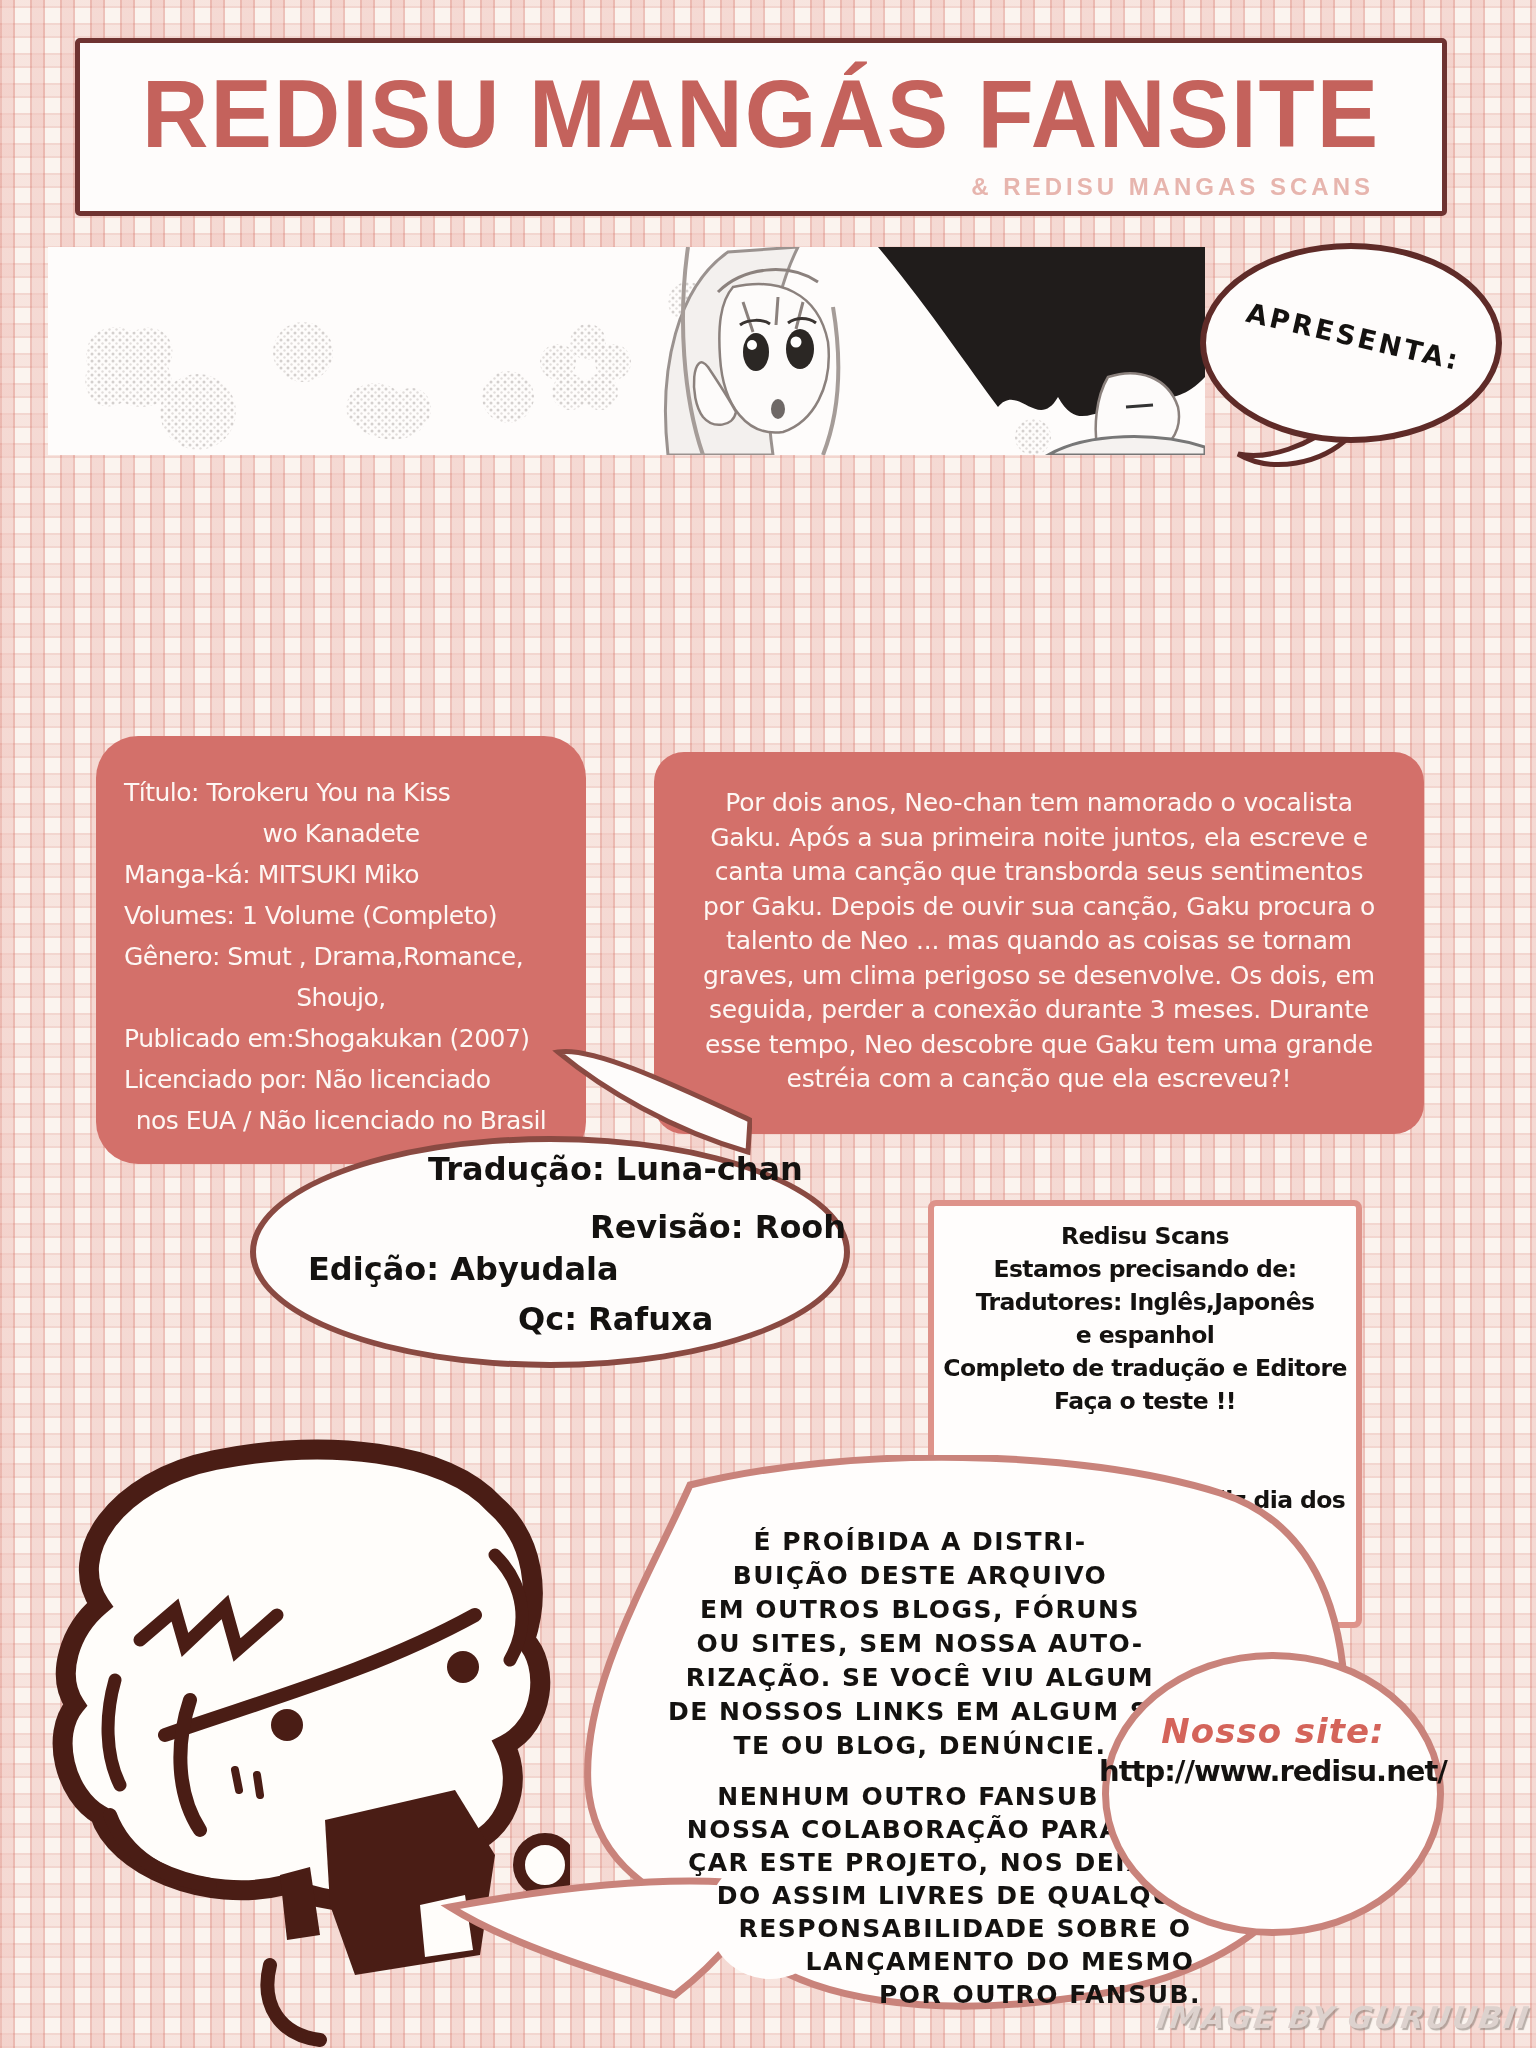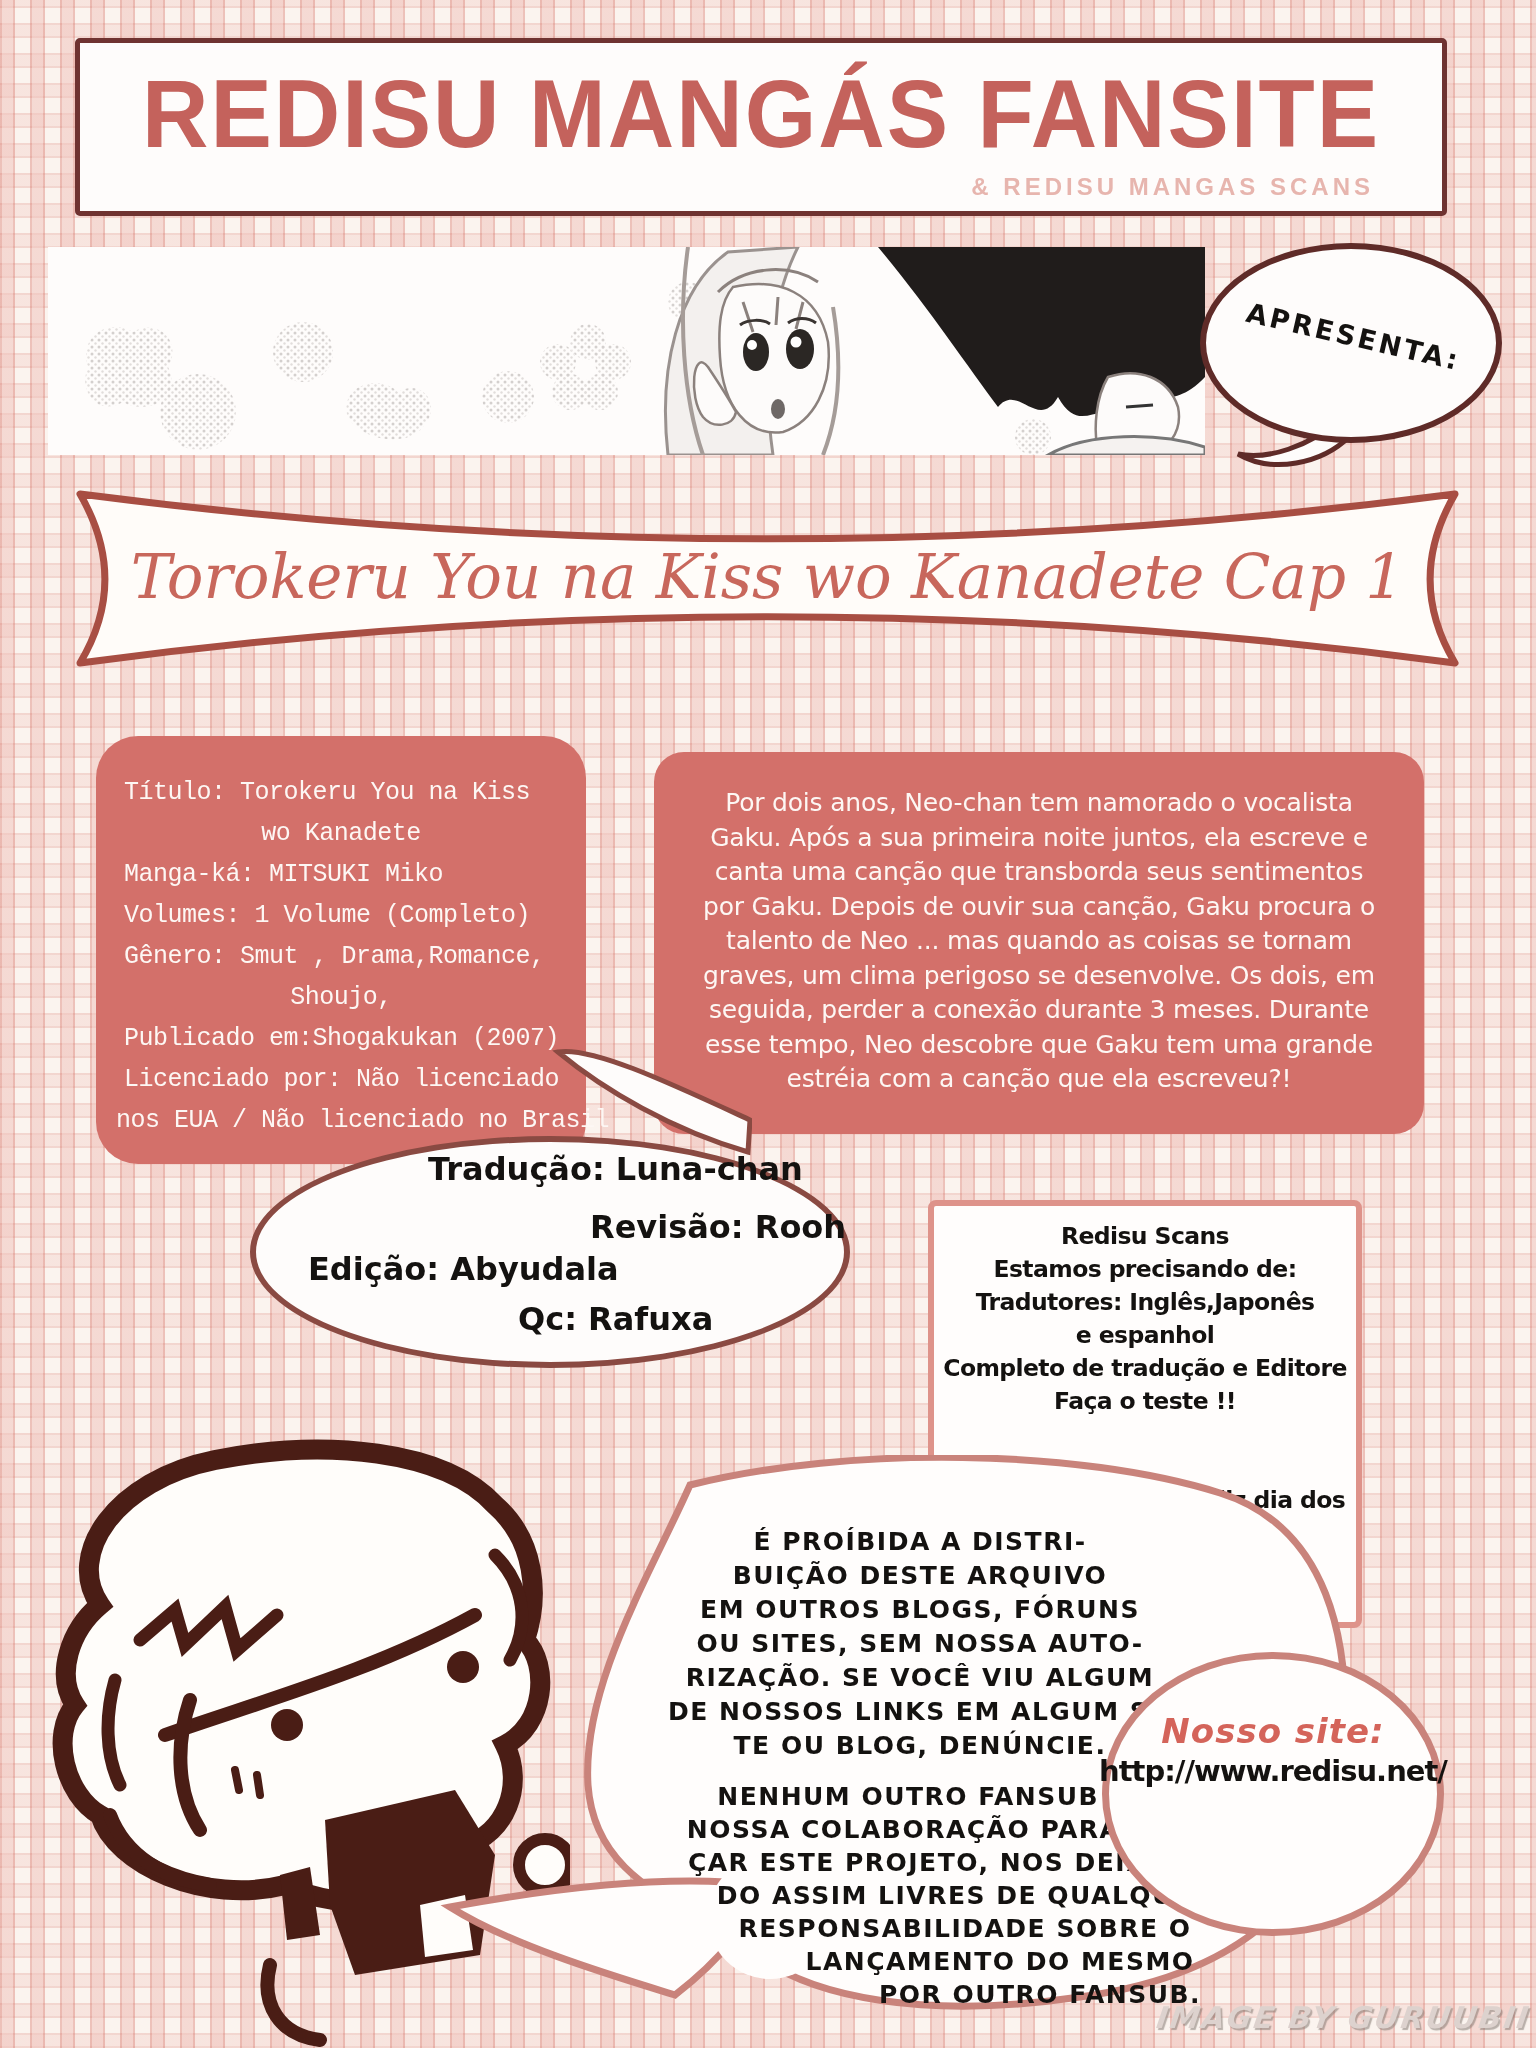--- a/index.html
+++ b/index.html
@@ -63,21 +63,21 @@
     position:absolute;left:0;right:0;top:0;bottom:0;
     display:flex;align-items:center;justify-content:center;
     font-family:"DejaVu Serif",serif;font-style:italic;
     font-size:61px;color:#c8675c;white-space:nowrap;padding-bottom:4px;
   }
 
   
   .info-box{
     left:96px;top:736px;width:490px;height:428px;
     background:#d3706a;border-radius:42px;box-sizing:border-box;
-    padding:36px 20px 0 20px;color:#fdf7f4;font-family:Liberation Mono, monospace;
+    padding:36px 20px 0 20px;color:#fdf7f4;
   }
   .info-line{
     font-size:25px;letter-spacing:-0.5px;line-height:41px;
     white-space:nowrap;text-align:left;padding-left:8px;
   }
   .info-line.align-center{text-align:center;padding-left:0;}
 
   .synopsis-box{
     left:654px;top:752px;width:770px;height:382px;
     background:#d3706a;border-radius:30px;box-sizing:border-box;
@@ -221,26 +221,20 @@
     </svg>
   </div>
 
   <svg class="abs presents-tail" viewBox="0 0 120 72">
     <path d="M115 8 C75 40 35 52 6 46 C40 66 90 56 118 28 Z" fill="#fefcfb" stroke="#5f2b28" stroke-width="5"></path>
   </svg>
   <div class="abs presents-bubble">
     <div class="presents-label">APRESENTA:</div>
   </div>
 
-  <div class="abs title-ribbon">
-    <svg width="1395" height="185" viewBox="0 0 1395 185">
-      <path d="M10 8 C470 68 925 68 1385 8 C1352 65 1352 122 1385 177 C925 115 470 115 10 177 C43 122 43 65 10 8 Z" fill="#fffcf9" stroke="#a84e43" stroke-width="7" stroke-linejoin="round"></path>
-    </svg>
-    <div class="ribbon-title">Torokeru You na Kiss wo Kanadete Cap 1</div>
-  </div>
 
   <div class="abs info-box">
     <div>
         <div class="info-line align-left">Título: Torokeru You na Kiss</div>
         <div class="info-line align-center">wo Kanadete</div>
         <div class="info-line align-left">Manga-ká:  MITSUKI Miko</div>
         <div class="info-line align-left">Volumes:  1 Volume (Completo)</div>
         <div class="info-line align-left">Gênero: Smut , Drama,Romance,</div>
         <div class="info-line align-center">Shoujo,</div>
         <div class="info-line align-left">Publicado em:Shogakukan (2007)</div>

